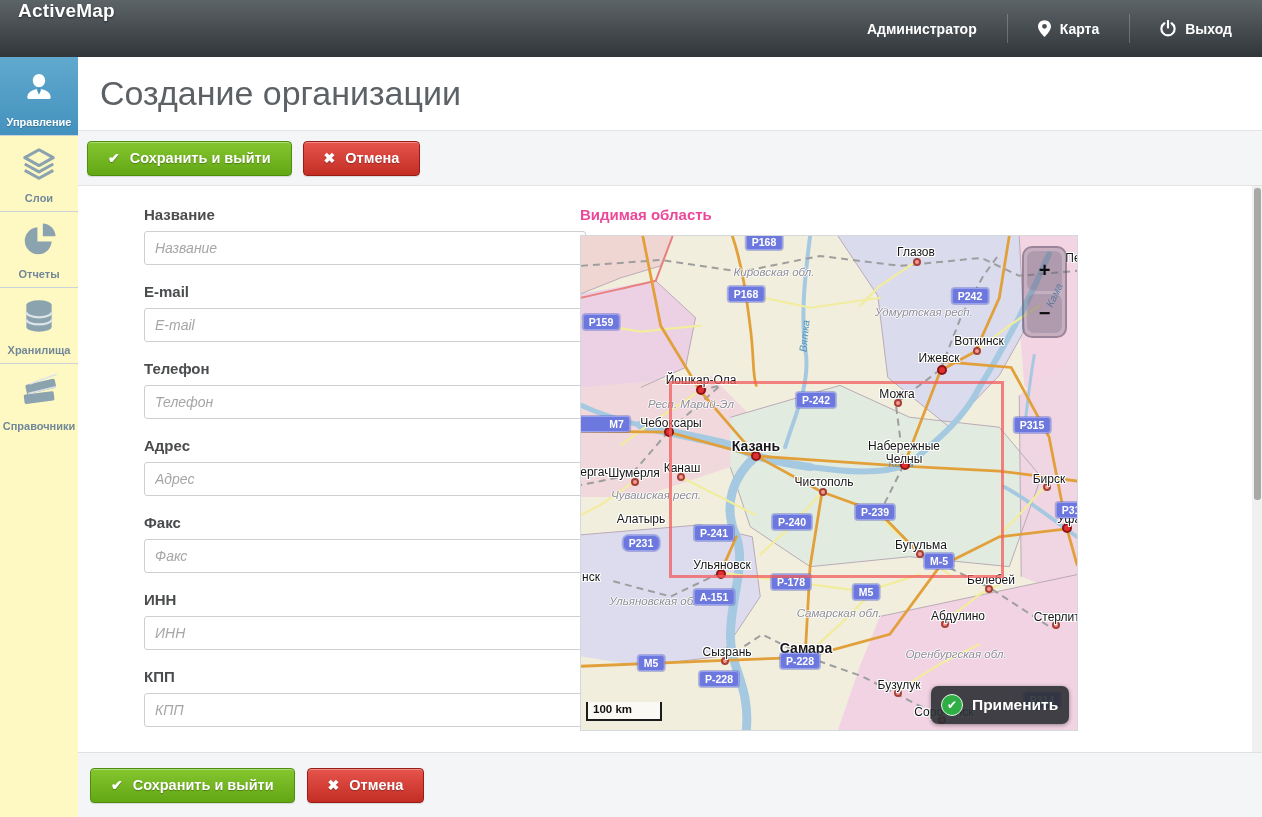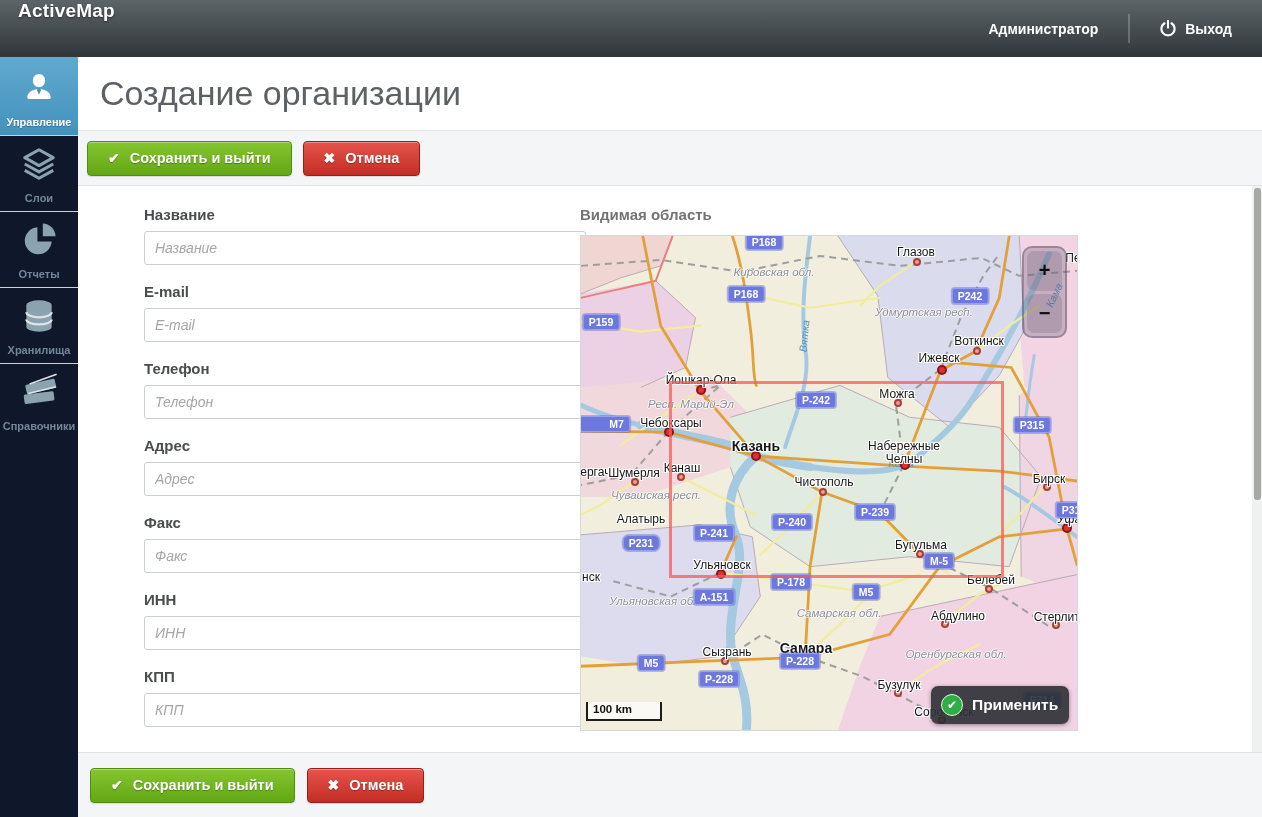--- a/index.html
+++ b/index.html
@@ -13,21 +13,21 @@
   .logo { color:#fff; font-size:19px; font-weight:bold; padding-left:18px;
           text-shadow:0 1px 2px rgba(0,0,0,.5); letter-spacing:.2px; }
   .topmenu { margin-left:auto; display:flex; align-items:stretch; height:100%; }
   .tm-item { display:flex; align-items:center; gap:9px; padding:0 30px;
              color:#fff; font-size:14px; font-weight:bold; cursor:pointer; }
   .tm-divider { width:1px; background:rgba(255,255,255,.22); margin:14px 0; }
   .tm-icon { display:flex; align-items:center; }
 
   
   .sidebar { position:absolute; left:0; top:57px; width:78px; height:760px;
-             background:#0f172a; z-index:40; }
+             background:#fef9c3; z-index:40; }
   .side-item { width:78px; height:76px; display:flex; flex-direction:column;
                align-items:center; justify-content:flex-end; padding-bottom:7px;
                cursor:pointer; color:#8ba2af; }
   .side-item + .side-item { border-top:1px solid #c9d3d8; }
   .side-item .side-icon { margin-bottom:5px; }
   .side-label { font-size:11px; font-weight:bold; color:#72889a; }
   .side-item.active { background:linear-gradient(#61a9ce,#4392be); color:#fff; height:78px;
                       border-top:none; }
   .side-item.active .side-label { color:#fff; text-shadow:0 1px 1px rgba(0,0,0,.25); }
 
@@ -59,21 +59,21 @@
   .form-col { position:absolute; left:18px; top:20px; width:442px; }
   .field { margin-bottom:18px;margin-left:48px; }
   .field-label { font-size:15px; font-weight:bold; color:#4a4c4e; margin-bottom:8px; }
   .field input { width:442px; height:34px; border:1px solid #ccd0d3; border-radius:3px;
                  padding:0 10px; font-size:14px; color:#333;
                  font-family:"Liberation Sans", sans-serif; outline:none; }
   .field input::placeholder { color:#a6a6a6; font-style:italic; }
 
   
   .map-col { position:absolute; left:502px; top:20px; width:498px; }
-  .map-section-label { font-size:15px; font-weight:bold; color:#737373; margin-bottom:12px; }
+  .map-section-label { font-size:15px; font-weight:bold; color:#ec4899; margin-bottom:12px; }
   .map-frame { position:relative; width:498px; height:496px; overflow:hidden;
                border:1px solid #d3d9dc; background:#f1eedd; }
   .map-frame svg.bg { position:absolute; left:0; top:0; }
   .map-layer { position:absolute; left:0; top:0; width:100%; height:100%; }
 
   .city-label { position:absolute; transform:translate(-50%,-50%); font-size:12px;
                 color:#161616; white-space:pre-line; text-align:center; line-height:13px;
                 text-shadow:1px 0 0 #fff,-1px 0 0 #fff,0 1px 0 #fff,0 -1px 0 #fff,
                             1px 1px 0 #fff,-1px -1px 0 #fff,1px -1px 0 #fff,-1px 1px 0 #fff; }
   .city-label.major { font-size:14px; font-weight:bold; }
@@ -124,20 +124,28 @@
 </head>
 <body>
 
 <div class="topbar">
   <div class="logo">ActiveMap</div>
   <div class="topmenu">
     <div class="tm-item">
       <span>Администратор</span>
     </div>
     <div class="tm-divider"></div>
+    <div class="tm-item">
+      <span class="tm-icon">
+        <svg width="13" height="17" viewBox="0 0 14 18">
+            <path fill="#fff" fill-rule="evenodd" d="M7 0C3.1 0 0 3 0 6.8 0 11.9 7 18 7 18s7-6.1 7-11.2C14 3 10.9 0 7 0zm0 9.3a2.6 2.6 0 1 1 0-5.2 2.6 2.6 0 0 1 0 5.2z"></path>
+          </svg>
+      </span>
+      <span>Карта</span>
+    </div>
     <div class="tm-divider"></div>
     <div class="tm-item">
       <span class="tm-icon">
         <svg width="16" height="17" viewBox="0 0 18 19" fill="none" stroke="#fff" stroke-width="2.4" stroke-linecap="round">
           <path d="M5 3.6a7.4 7.4 0 1 0 8 0"></path>
             <line x1="9" y1="1" x2="9" y2="8.5"></line>
           </svg>
       </span>
       <span>Выход</span>
     </div>

